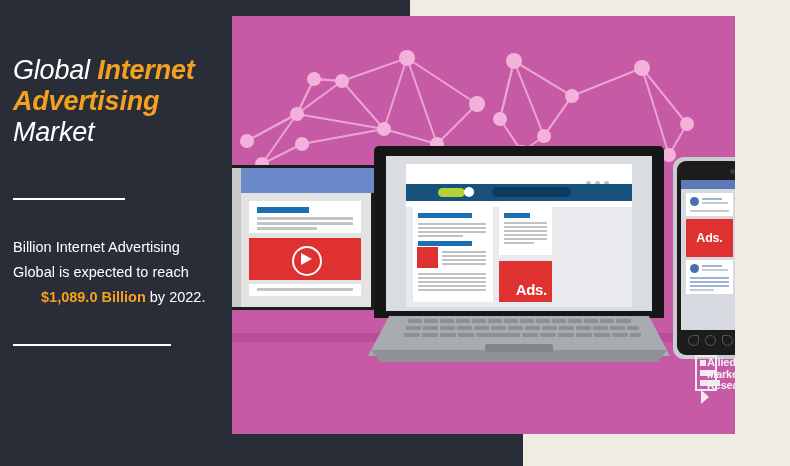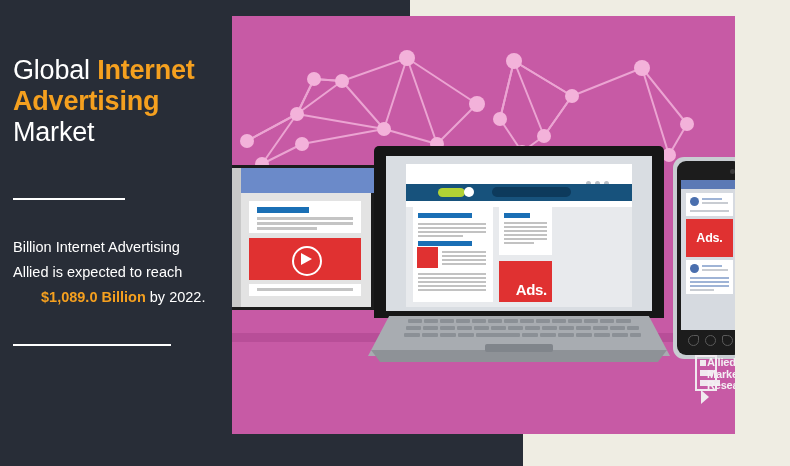--- a/index.html
+++ b/index.html
@@ -23,20 +23,21 @@
     background:#efede3;
   }
 
   
   .lefttext{position:absolute;left:13px;top:0;width:210px;height:466px;}
 
   .title{
     position:absolute;left:0;top:55px;width:215px;
     font-size:27px;line-height:31px;font-weight:400;color:#ffffff;
     letter-spacing:-0.2px;
+    font-style:italic;
   }
   .title .hl{color:#f5a01f;font-weight:700;}
   .title .w{color:#ffffff;font-weight:400;}
 
   .subtitle{
     position:absolute;left:1px;top:152px;width:220px;
     font-size:10.5px;line-height:20px;color:#e8e8ea;
     letter-spacing:0.25px;font-weight:400;
   }
 
@@ -423,21 +424,21 @@
       <span class="w">Market</span>
     </div>
 
     <div class="subtitle">
     </div>
 
     <div class="divider1"></div>
 
     <div class="stat1">
       <span>Billion Internet Advertising</span><br>
-      <span>Allied is expected to reach</span><br>
+      <span>Global is expected to reach</span><br>
       <span class="money">$1,089.0 Billion</span><span> by 2022.</span>
     </div>
 
     <div class="divider2"></div>
 
 
   </div>
 
 </div>
 

